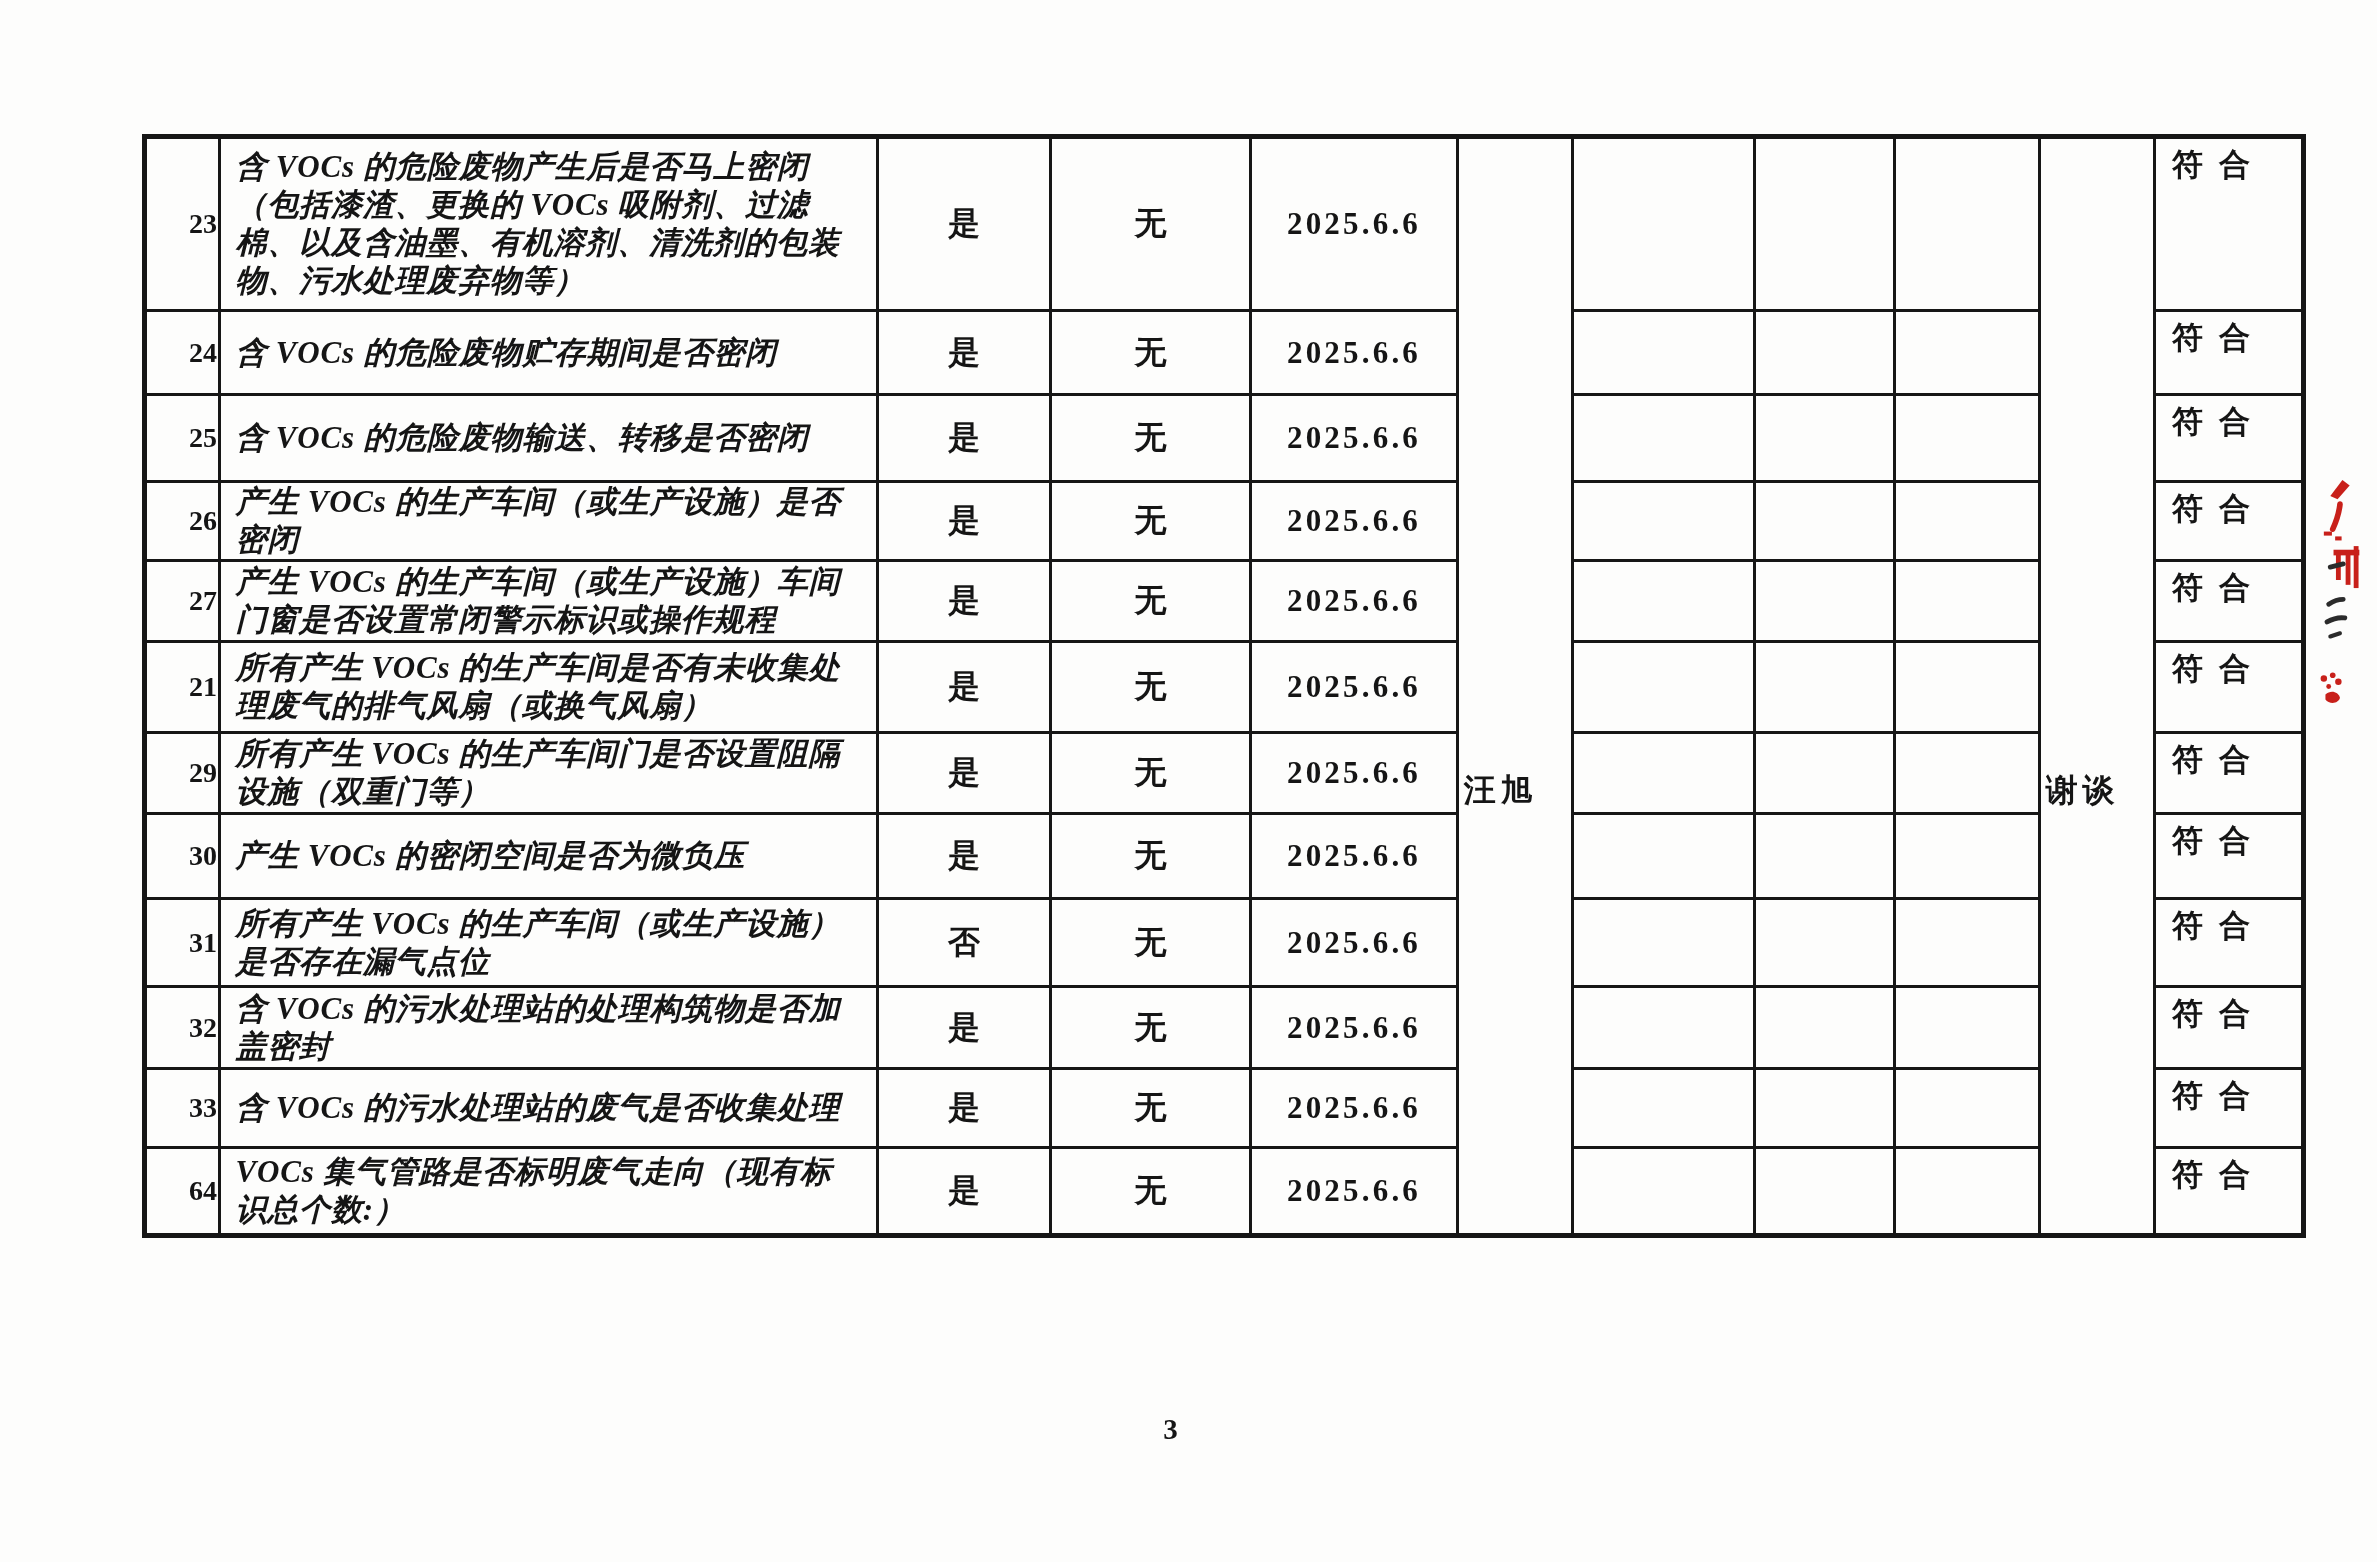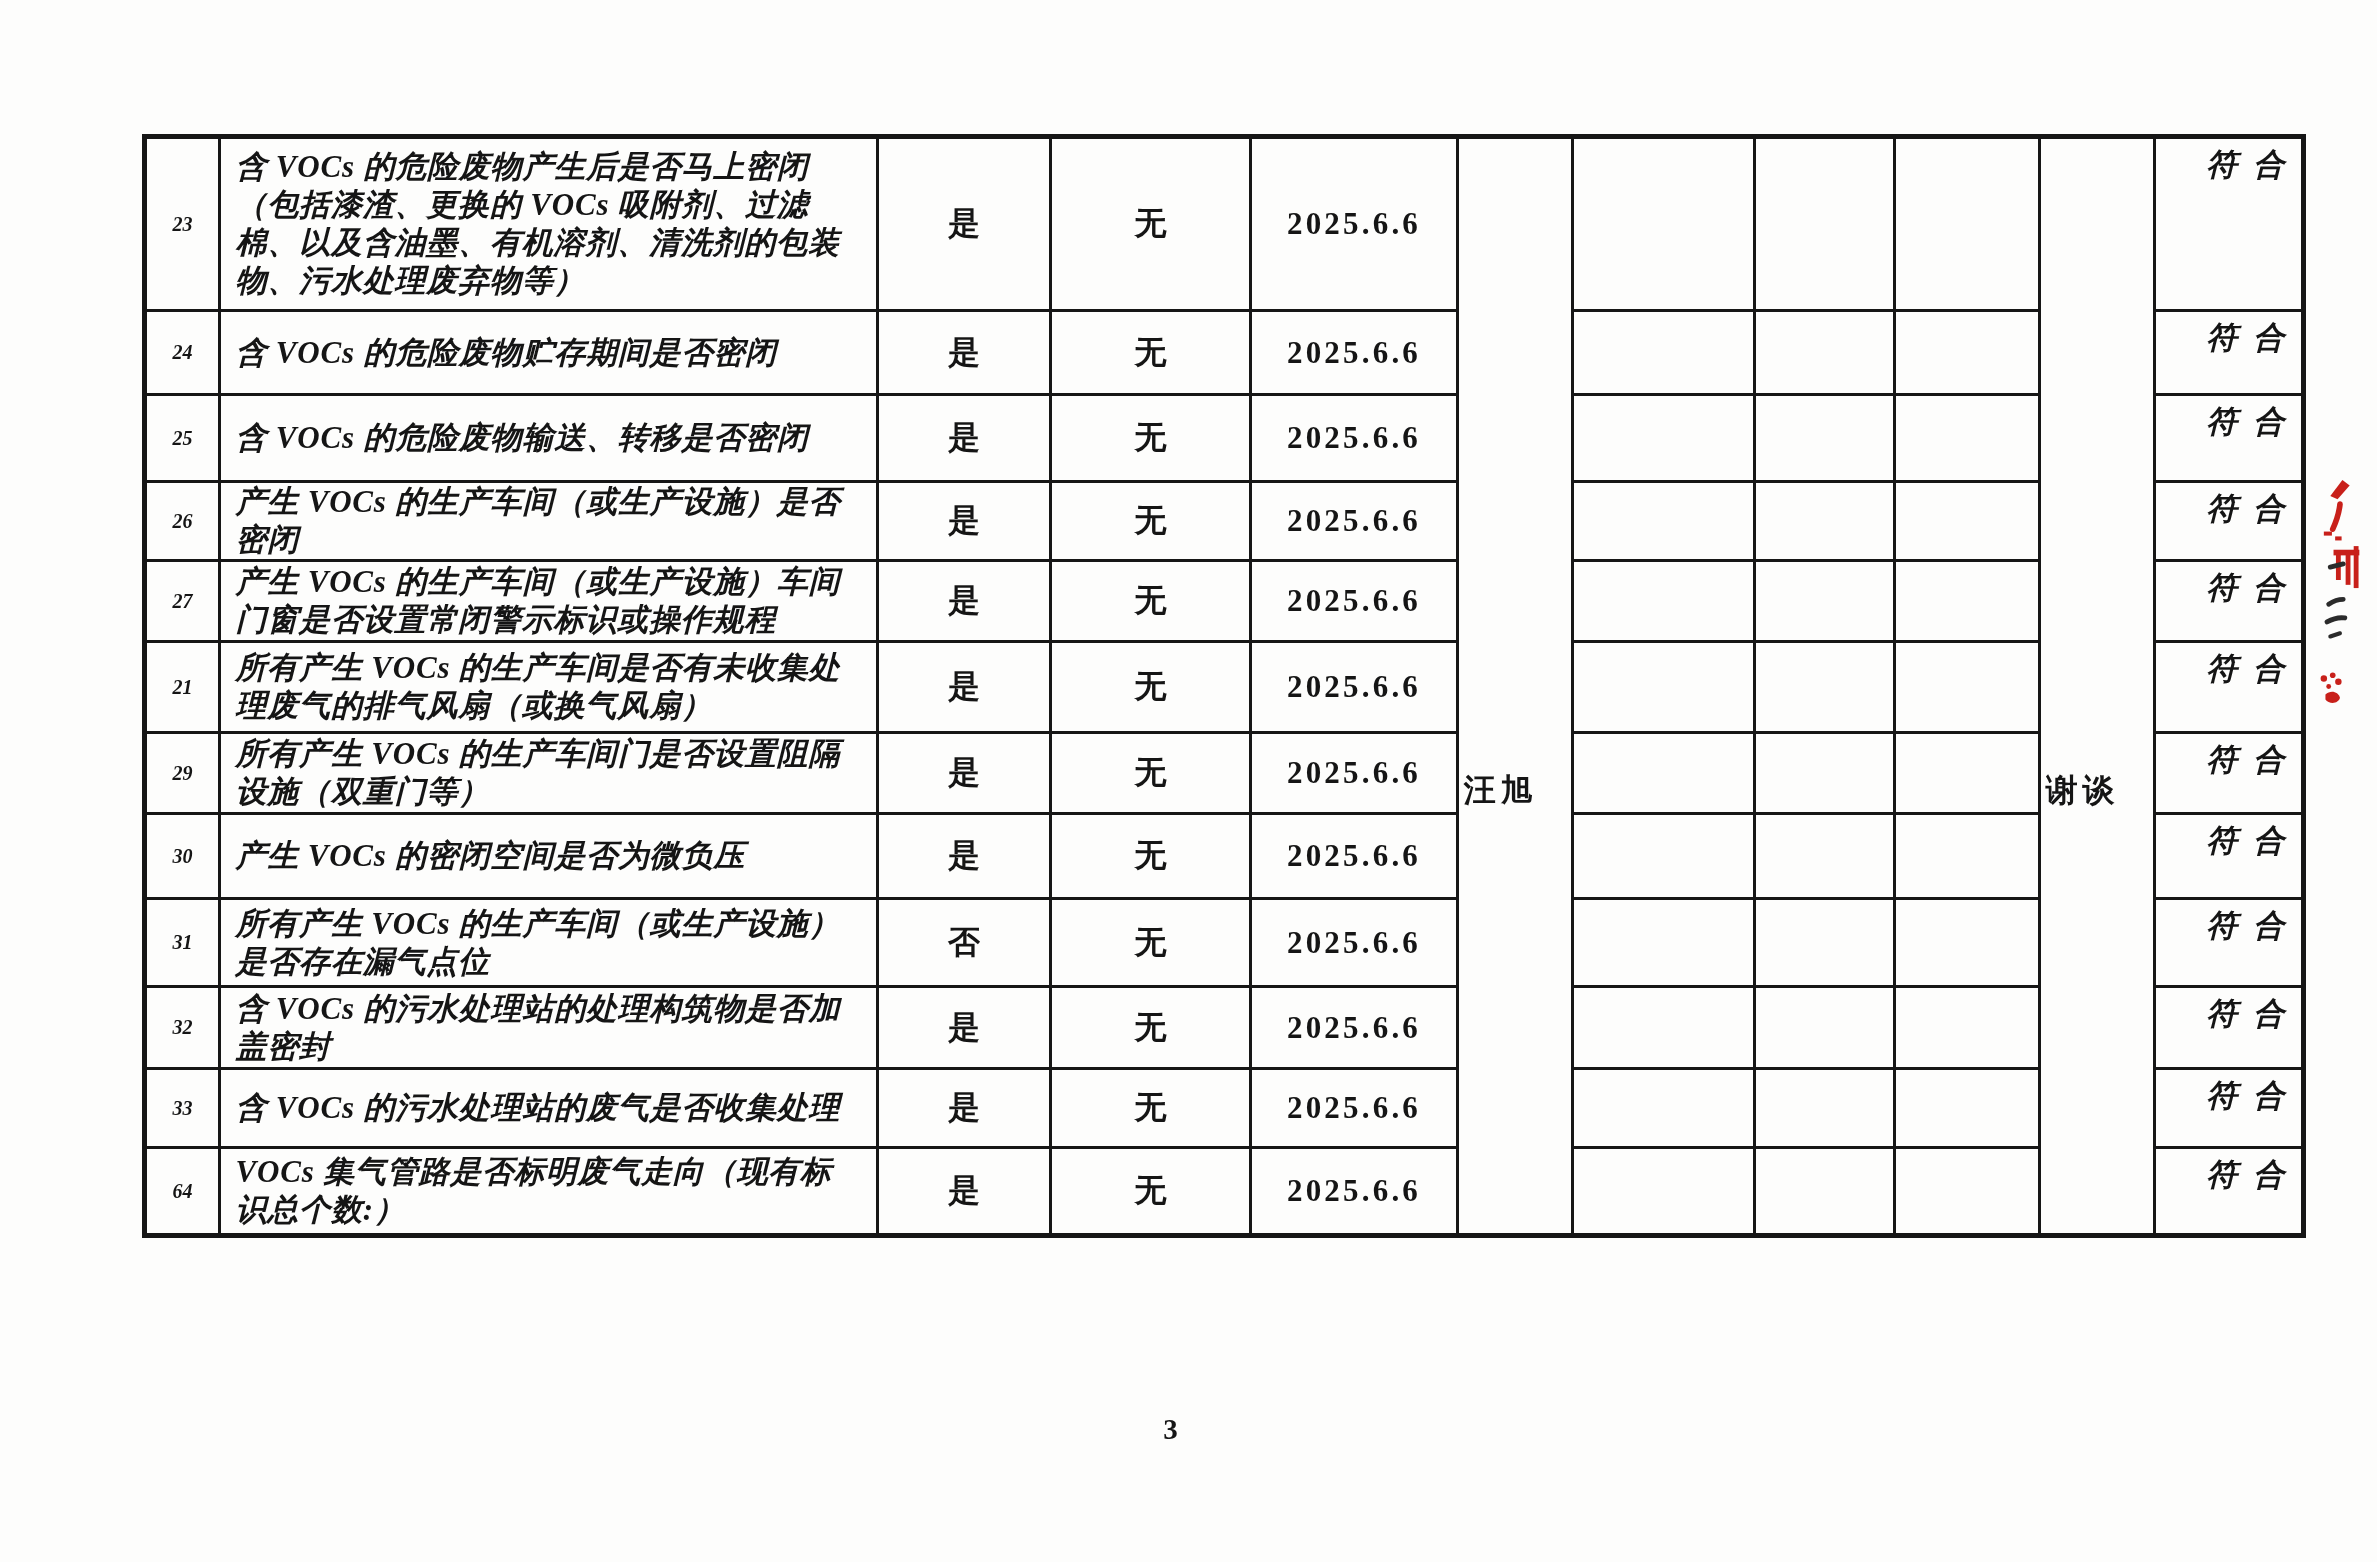--- a/index.html
+++ b/index.html
@@ -11,36 +11,36 @@
   }
   table.checklist{
     position:absolute;left:142px;top:134px;
     border-collapse:collapse;table-layout:fixed;
     border:5.7px solid #161616;
   }
   table.checklist td{
     border:3.2px solid #161616;
     overflow:hidden;
   }
-  td.num{text-align:center;vertical-align:middle;font-size:20px;font-style:italic;}
+  td.num{text-align:right;vertical-align:middle;font-size:28px;}
   td.q{
     text-align:left;vertical-align:middle;
     font-size:31px;line-height:38px;
     padding:0 14.5px;letter-spacing:0.8px;font-style:italic;
   }
   td.ans,td.iss{text-align:center;vertical-align:middle;font-size:32px;}
   td.date{text-align:center;vertical-align:middle;font-size:31px;letter-spacing:3.2px;}
   td.sig{
     vertical-align:middle;font-size:32px;
     letter-spacing:4.8px;padding-left:4.8px;padding-top:210px;
   }
   td.empty{background:transparent;}
   td.res{
-    text-align:right;vertical-align:top;font-size:31px;
-    padding-top:4.8px;letter-spacing:16px;padding-left:16px;font-style:italic;
+    text-align:left;vertical-align:top;font-size:31px;
+    padding-top:4.8px;letter-spacing:16px;padding-left:16px;
   }
   .page-number{
     position:absolute;left:1130px;top:1413px;width:81px;
     text-align:center;font-size:29px;
   }
   .seal{position:absolute;left:2306px;top:467px;width:72px;height:339px;overflow:hidden;}
 </style>
 </head>
 <body>
 

